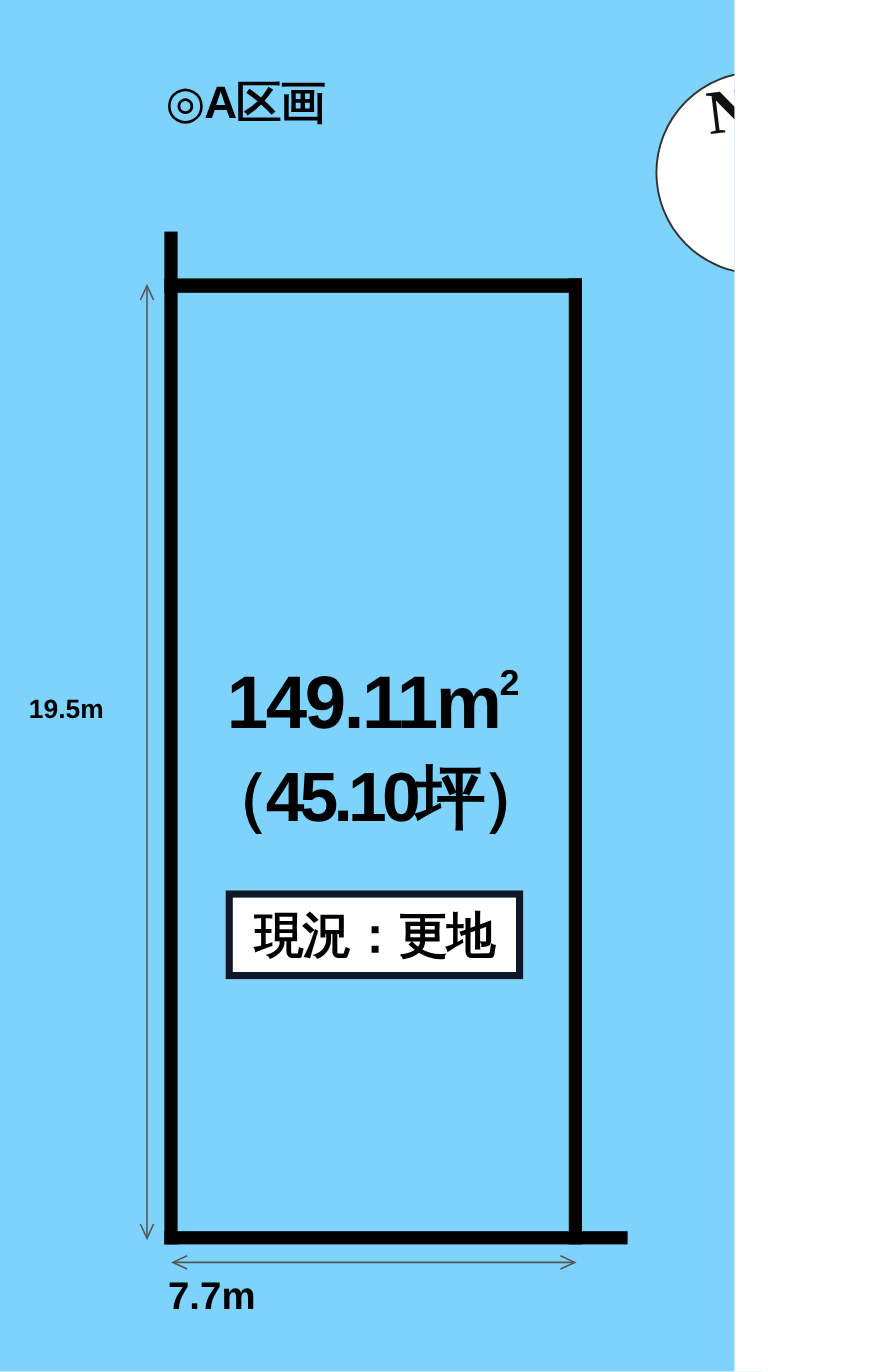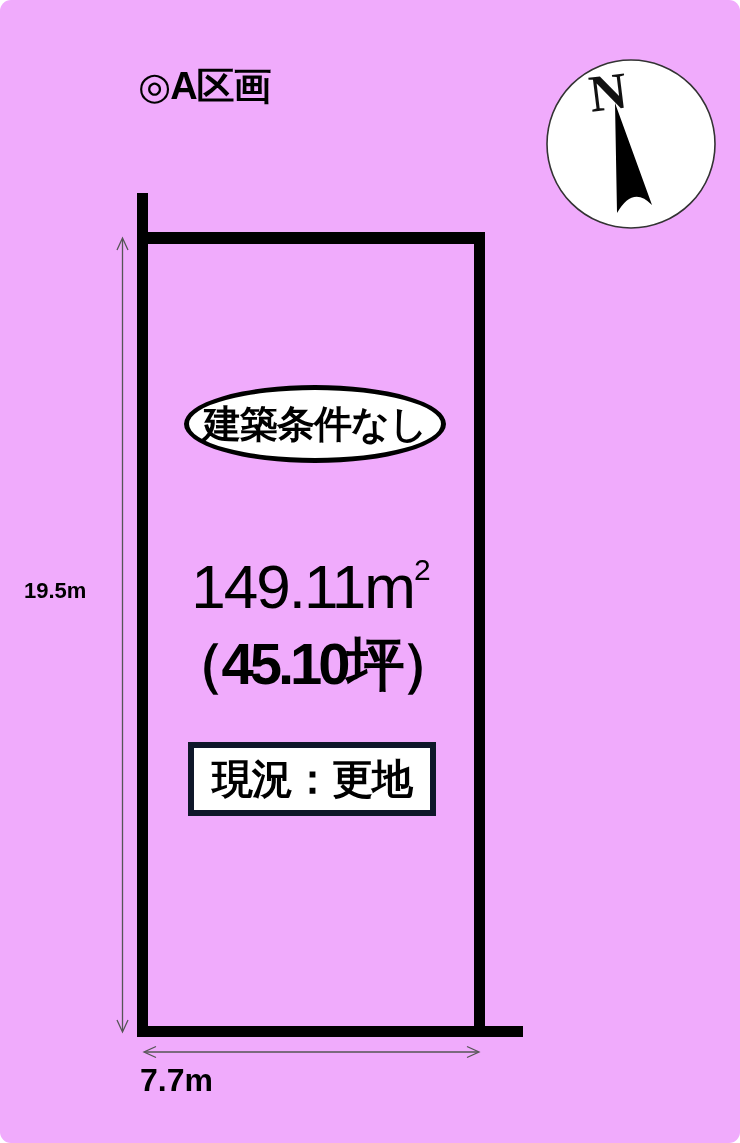--- a/index.html
+++ b/index.html
@@ -1,24 +1,23 @@
 <!DOCTYPE html>
 <html><head>
 <meta charset="utf-8">
 <style>
   html, body { margin: 0; padding: 0; background: #fff; }
   .canvas {
     position: relative;
-    width: 740px;
+    width: 612px;
     height: 1143px;
-    background: #f0abfc;
+    background: #7dd3fc;
     overflow: hidden;
     font-family: "Liberation Sans", "DejaVu Sans", sans-serif;
     color: #000;
-    border-radius: 11px;
   }
   .abs { position: absolute; }
 
   
   .headline {
     left: 138px; top: 66px;
     font-size: 38px;
     line-height: 41px;
     font-weight: 900;
     letter-spacing: -1px;
@@ -38,21 +37,21 @@
     border: 5px solid #000;
     border-radius: 50%;
     display: flex; align-items: center; justify-content: center;
     font-size: 38px; font-weight: 900; letter-spacing: -1px;
     background: #fff;
   }
 
   .center-col { left: 140px; width: 342px; text-align: center; }
 
   .title-text   { top: 470px; font-size: 66px; font-weight: 900; letter-spacing: 2px; }
-  .area-text    { top: 551px; font-size: 62px; font-weight: 400; letter-spacing: -2px; white-space: nowrap; }
+  .area-text    { top: 551px; font-size: 62px; font-weight: 700; letter-spacing: -2px; white-space: nowrap; }
   .area-text sup { font-size: 30px; vertical-align: 28px; letter-spacing: 0; }
   .tsubo-text   { top: 626px; font-size: 58px; font-weight: 700; letter-spacing: -4px; white-space: nowrap; }
 
   .status-box {
     left: 188px; top: 742px;
     width: 236px; height: 62px;
     border: 6px solid #0f172a;
     display: flex; align-items: center; justify-content: center;
     font-size: 41px; font-weight: 900; letter-spacing: -1px;
     background: #fff;
@@ -90,23 +89,20 @@
       <path d="M 117 1020 L 122.5 1032 L 128 1020"></path>
     </g>
 
     <g stroke="#555" stroke-width="1.3" fill="none">
       <line x1="145" y1="1052" x2="478" y2="1052"></line>
       <path d="M 156 1046.5 L 144 1052 L 156 1057.5"></path>
       <path d="M 467 1046.5 L 479 1052 L 467 1057.5"></path>
     </g>
   </svg>
 
-  <div class="abs badge">
-    <span>建築条件なし</span>
-  </div>
 
 
   <div class="abs center-col area-text">
     <span>149.11m</span><sup>2</sup>
   </div>
 
   <div class="abs center-col tsubo-text">
     <span>（45.10坪）</span>
   </div>
 

